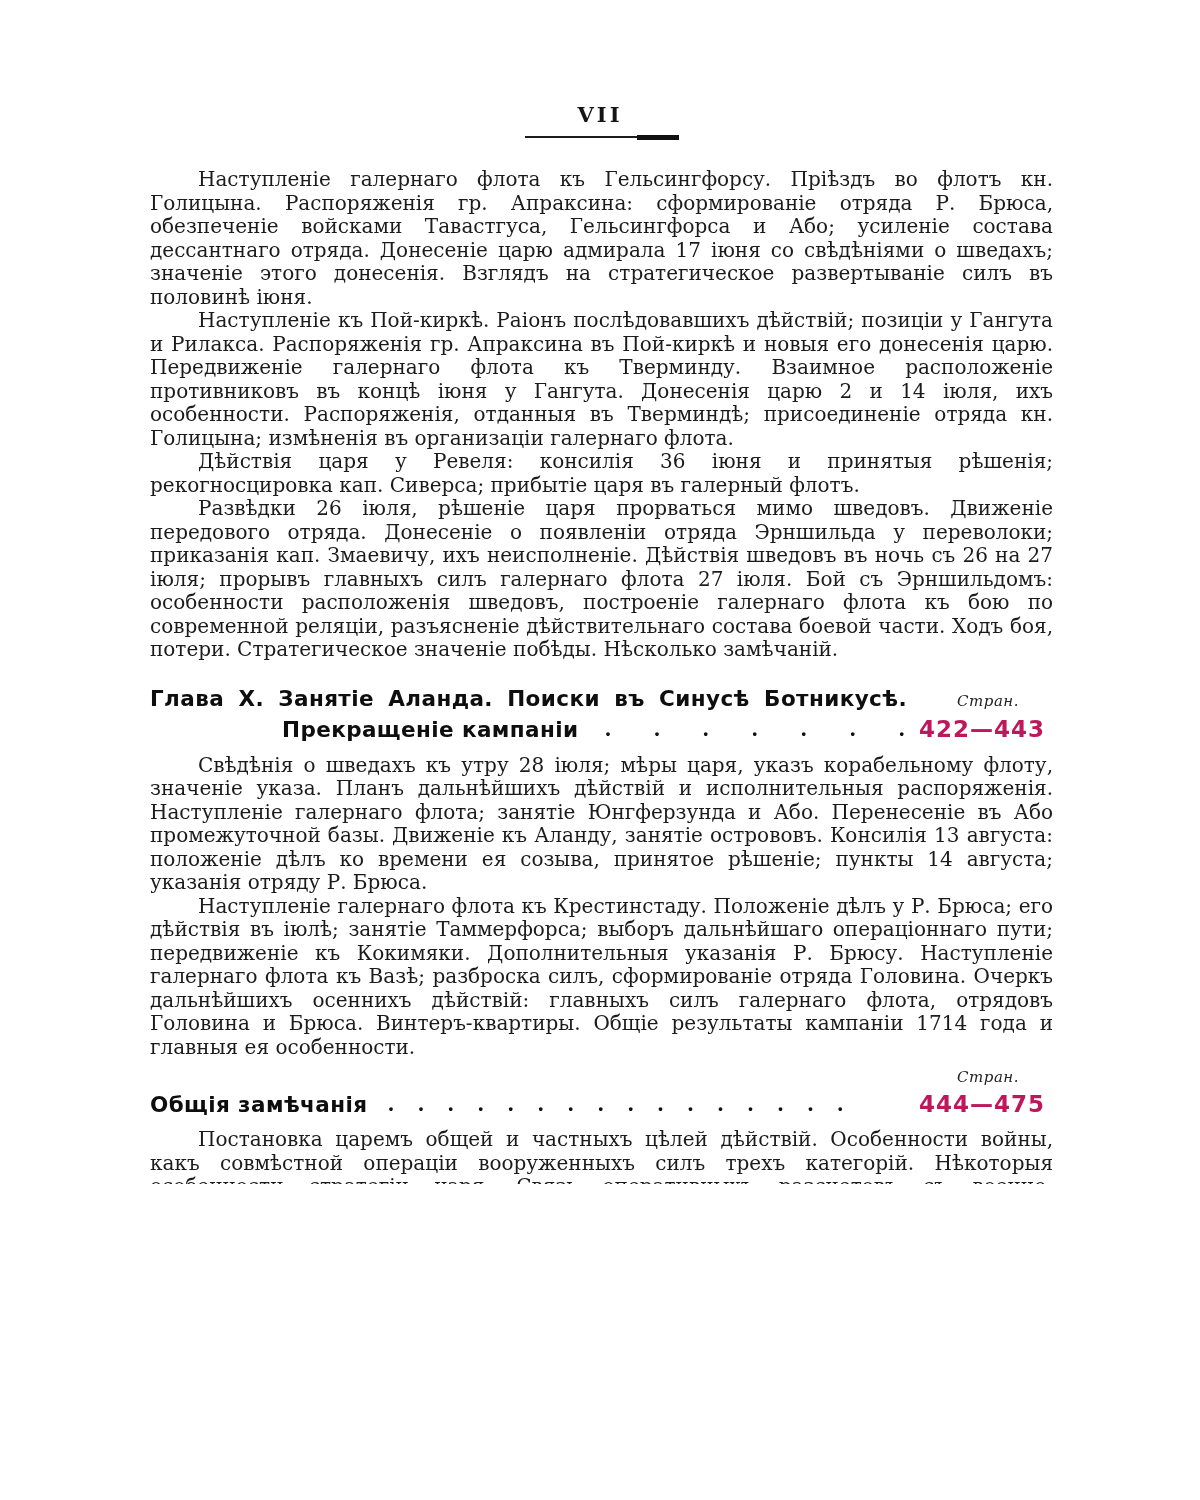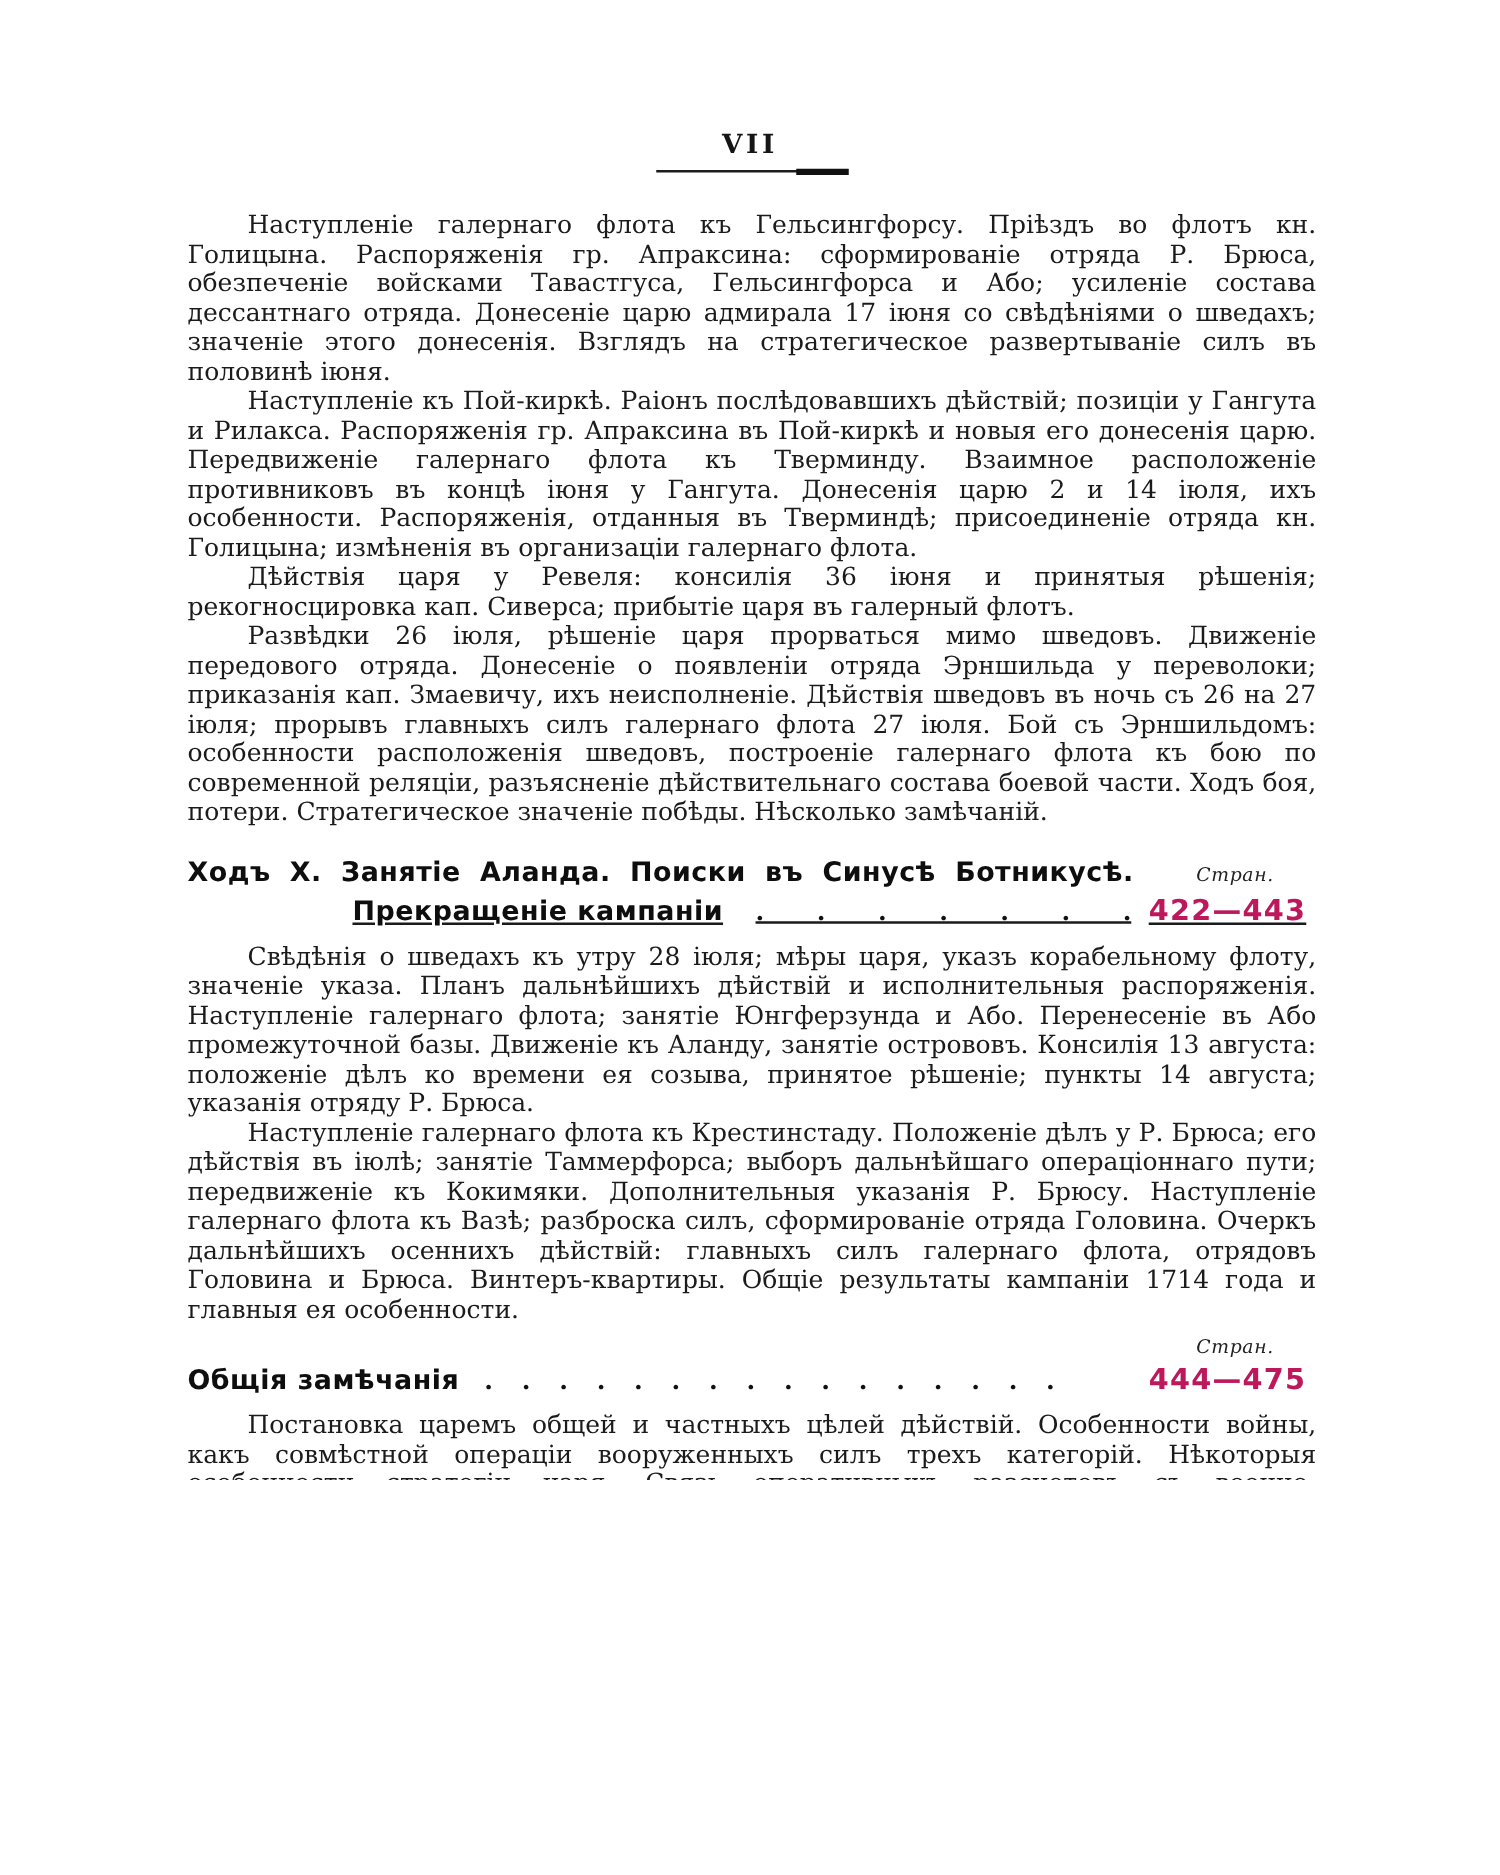--- a/index.html
+++ b/index.html
@@ -47,21 +47,21 @@
     font-weight:700; font-size:21.5px; letter-spacing:0.4px;
     text-align:justify; text-align-last:justify;
     text-indent:0; line-height:30px; color:#0e0e0e;
     white-space:nowrap;
   }
   .stran {
     margin-left:auto; padding-right:34px;
     font-style:italic; font-size:15px; letter-spacing:0.5px;
     color:#222; text-indent:0;
   }
-  .ch-line2 { display:flex; align-items:center; line-height:31px;text-decoration:underline; }
+  .ch-line2 { display:flex; align-items:center; line-height:31px; }
   .ch-line2 .h-text2 {
     margin-left:132px;
     font-family:"DejaVu Sans","Liberation Sans",sans-serif;
     font-weight:700; font-size:21.5px; letter-spacing:0.4px; color:#0e0e0e;
     white-space:nowrap;
   }
   .dots {
     flex:1; overflow:hidden; white-space:nowrap;
     margin:0 14px 0 26px;
     font-weight:bold; font-size:20px; letter-spacing:42px; color:#111;
@@ -103,21 +103,21 @@
 
   <div class="toc-body">
 
     <p>Наступленіе галернаго флота къ Гельсингфорсу. Пріѣздъ во флотъ кн. Голицына. Распоряженія гр. Апраксина: сформированіе отряда Р. Брюса, обезпеченіе войсками Тавастгуса, Гельсингфорса и Або; усиленіе состава дессантнаго отряда. Донесеніе царю адмирала 17 іюня со свѣдѣніями о шведахъ; значеніе этого донесенія. Взглядъ на стратегическое развертываніе силъ въ половинѣ іюня.</p>
     <p>Наступленіе къ Пой-киркѣ. Раіонъ послѣдовавшихъ дѣйствій; позиціи у Гангута и Рилакса. Распоряженія гр. Апраксина въ Пой-киркѣ и новыя его донесенія царю. Передвиженіе галернаго флота къ Тверминду. Взаимное расположеніе противниковъ въ концѣ іюня у Гангута. Донесенія царю 2 и 14 іюля, ихъ особенности. Распоряженія, отданныя въ Тверминдѣ; присоединеніе отряда кн. Голицына; измѣненія въ организаціи галернаго флота.</p>
     <p>Дѣйствія царя у Ревеля: консилія 36 іюня и принятыя рѣшенія; рекогносцировка кап. Сиверса; прибытіе царя въ галерный флотъ.</p>
     <p>Развѣдки 26 іюля, рѣшеніе царя прорваться мимо шведовъ. Движеніе передового отряда. Донесеніе о появленіи отряда Эрншильда у переволоки; приказанія кап. Змаевичу, ихъ неисполненіе. Дѣйствія шведовъ въ ночь съ 26 на 27 іюля; прорывъ главныхъ силъ галернаго флота 27 іюля. Бой съ Эрншильдомъ: особенности расположенія шведовъ, построеніе галернаго флота къ бою по современной реляціи, разъясненіе дѣйствительнаго состава боевой части. Ходъ боя, потери. Стратегическое значеніе побѣды. Нѣсколько замѣчаній.</p>
 
     <div class="ch-head">
       <div class="ch-line1">
-        <span class="h-text">Ходъ X. Занятіе Аланда. Поиски въ Синусѣ Ботникусѣ.</span>
+        <span class="h-text">Глава X. Занятіе Аланда. Поиски въ Синусѣ Ботникусѣ.</span>
         <span class="stran">Стран.</span>
       </div>
       <div class="ch-line2">
         <span class="h-text2">Прекращеніе кампаніи</span>
         <span class="dots">.........</span>
         <span class="range">422—443</span>
       </div>
     </div>
 
     <p>Свѣдѣнія о шведахъ къ утру 28 іюля; мѣры царя, указъ корабельному флоту, значеніе указа. Планъ дальнѣйшихъ дѣйствій и исполнительныя распоряженія. Наступленіе галернаго флота; занятіе Юнгферзунда и Або. Перенесеніе въ Або промежуточной базы. Движеніе къ Аланду, занятіе острововъ. Консилія 13 августа: положеніе дѣлъ ко времени ея созыва, принятое рѣшеніе; пункты 14 августа; указанія отряду Р. Брюса.</p>

